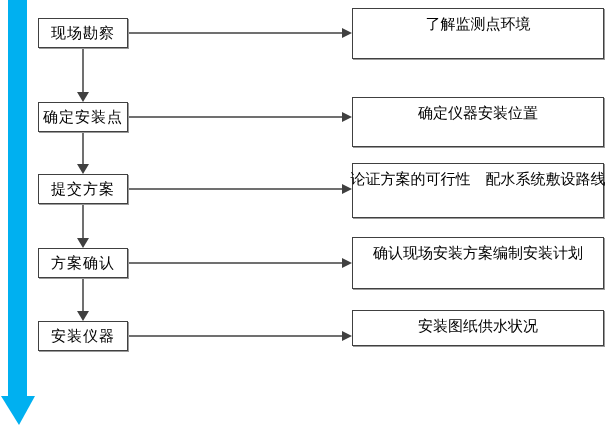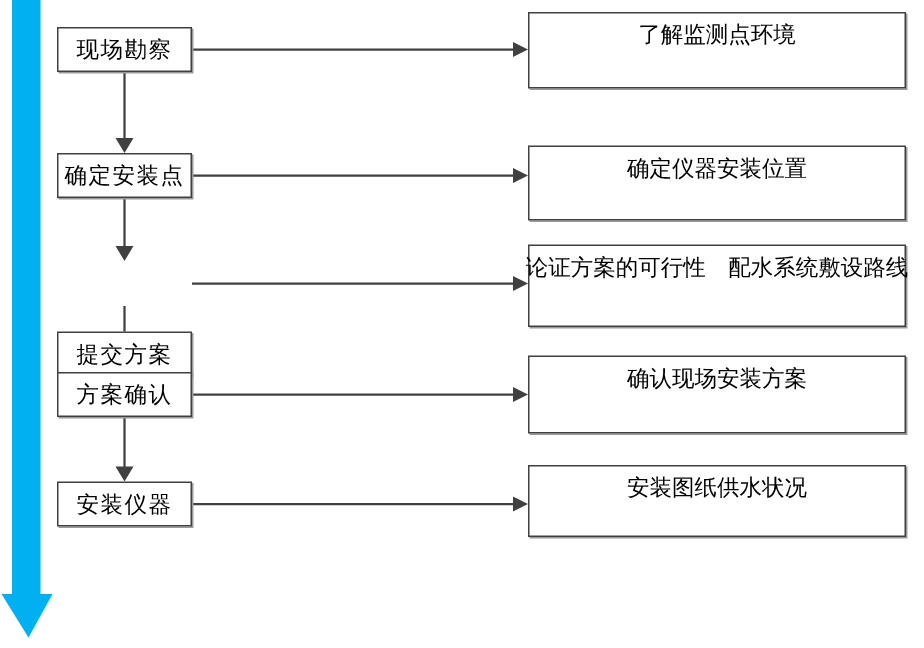--- a/index.html
+++ b/index.html
@@ -111,21 +111,21 @@
       </g>
     </g>
   </svg>
 
   <div class="step-box" style="top:18px;">
       <span>现场勘察</span>
     </div>
   <div class="step-box" style="top:102px;">
       <span>确定安装点</span>
     </div>
-  <div class="step-box" style="top:174px;margin-top:47px;">
+  <div class="step-box" style="top:174px;">
       <span>提交方案</span>
     </div>
   <div class="step-box" style="top:321px;">
       <span>安装仪器</span>
     </div>
   <div class="step-box" style="top:248px;">
       <span>方案确认</span>
     </div>
 
   <div class="detail-box" style="top:8px;height:51px;">
@@ -133,19 +133,20 @@
   </div>
   <div class="detail-box" style="top:97px;height:50px;">
     <div class="detail-line">确定仪器安装位置</div>
   </div>
   <div class="detail-box" style="top:163px;height:55px;gap:15px;">
     <div class="detail-line">论证方案的可行性</div>
     <div class="detail-line">配水系统敷设路线</div>
   </div>
   <div class="detail-box" style="top:237px;height:52px;">
     <div class="detail-line">确认现场安装方案</div>
+    <div class="detail-line">编制安装计划</div>
   </div>
-  <div class="detail-box" style="top:310px;height:48px;">
+  <div class="detail-box" style="top:310px;height:36px;">
     <div class="detail-line">安装图纸</div>
     <div class="detail-line">供水状况</div>
   </div>
 
 </div>
 
 </body></html>

